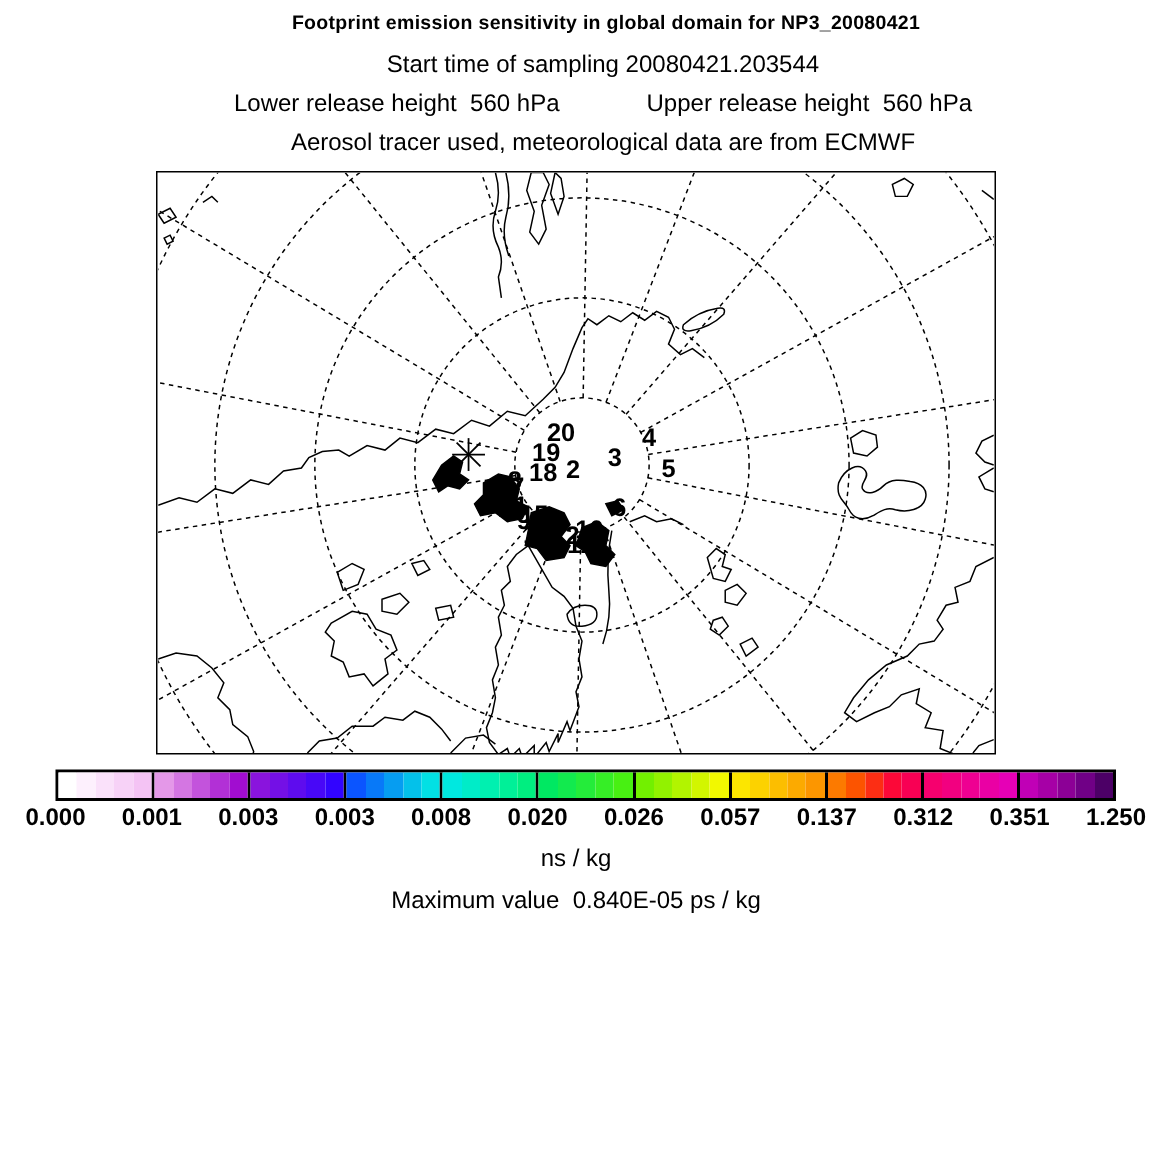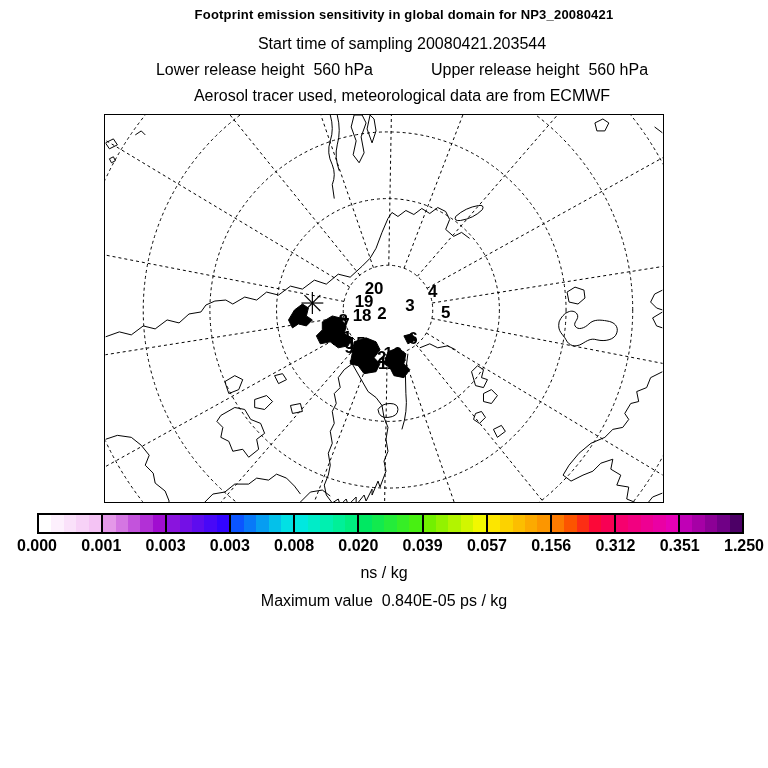--- a/index.html
+++ b/index.html
@@ -270,23 +270,23 @@
         <div class="cb-cell" style="background: rgb(76, 0, 102);"></div>
       </div>
     </div>
   <div class="cb-ticks">
       <span class="cb-tick" style="left: 0%;">0.000</span>
       <span class="cb-tick" style="left: 9.09091%;">0.001</span>
       <span class="cb-tick" style="left: 18.1818%;">0.003</span>
       <span class="cb-tick" style="left: 27.2727%;">0.003</span>
       <span class="cb-tick" style="left: 36.3636%;">0.008</span>
       <span class="cb-tick" style="left: 45.4545%;">0.020</span>
-      <span class="cb-tick" style="left: 54.5455%;">0.039</span>
+      <span class="cb-tick" style="left: 54.5455%;">0.026</span>
       <span class="cb-tick" style="left: 63.6364%;">0.057</span>
-      <span class="cb-tick" style="left: 72.7273%;">0.156</span>
+      <span class="cb-tick" style="left: 72.7273%;">0.137</span>
       <span class="cb-tick" style="left: 81.8182%;">0.312</span>
       <span class="cb-tick" style="left: 90.9091%;">0.351</span>
       <span class="cb-tick" style="left: 100%;">1.250</span>
     </div>
 
   <div class="units">ns / kg</div>
   <div class="maxval">Maximum value  0.840E-05 ps / kg</div>
 
 </div>
 

